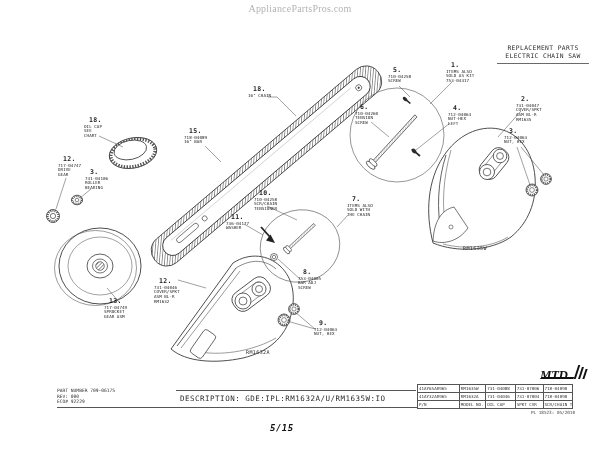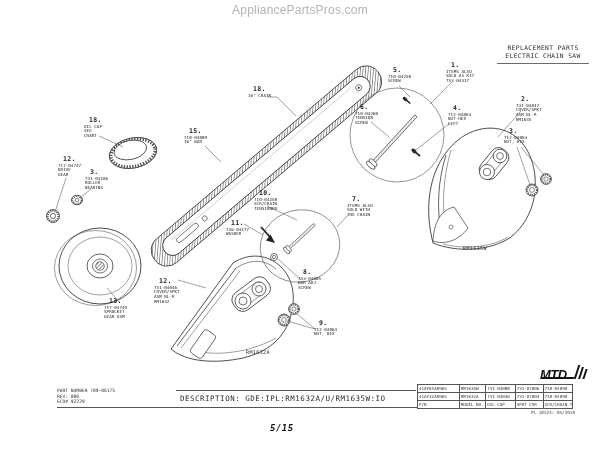--- a/index.html
+++ b/index.html
@@ -5,22 +5,22 @@
   html,body{margin:0;padding:0;}
   body{
     width:600px;height:470px;position:relative;overflow:hidden;
     background:#ffffff;color:#222;
     font-family:"DejaVu Sans Mono","Liberation Mono",monospace;
   }
   .abs{position:absolute;}
   svg{position:absolute;left:0;top:0;}
   .watermark{
     left:0;right:0;top:3px;text-align:center;
-    font-family:Liberation Sans, sans-serif;
-    font-size:12px;color:#b4b4b4;letter-spacing:.2px;
+    font-family:Liberation Serif, serif;
+    font-size:10px;color:#b4b4b4;letter-spacing:.2px;
   }
   .hdr{
     left:497px;top:44px;width:92px;text-align:center;
     font-size:6.3px;letter-spacing:.4px;line-height:1.3;white-space:pre-line;color:#2c2c2c;
   }
   .hdr-rule{left:497px;top:63px;width:92px;border-top:1px solid #6a6a6a;height:0;}
   .plabel{position:absolute;color:#1c1c1c;}
   .pnum{font-weight:bold;font-size:6.5px;letter-spacing:.3px;margin-left:5px;line-height:1;}
   .ptext{font-size:4.2px;line-height:1.18;white-space:pre-line;letter-spacing:.05px;margin-top:1px;}
   .model{font-size:5px;letter-spacing:.4px;color:#2a2a2a;}
@@ -34,21 +34,21 @@
   }
   table.ftable td{
     border:.6px solid #555;font-size:4.2px;line-height:1.4;height:7px;
     padding:0 1px;white-space:nowrap;overflow:hidden;color:#333;
     font-family:"DejaVu Sans Mono",monospace;
   }
   .docnote{left:500px;top:410px;width:75px;text-align:right;font-size:4.3px;color:#444;}
   .page{left:270px;top:423px;font-size:9px;font-weight:bold;letter-spacing:.5px;color:#111;font-style:italic;}
   .mtd{left:540px;top:364px;width:46px;height:20px;}
   .mtd .txt{
-    font-family:Liberation Sans, sans-serif;font-weight:bold;font-style:italic;
+    font-family:Liberation Serif, serif;font-weight:bold;font-style:italic;
     font-size:13px;letter-spacing:-0.5px;color:#111;line-height:1;margin-top:8px;
   }
   .mtd .bar{position:absolute;left:1px;top:13px;width:33px;height:1.6px;background:#111;transform:skewX(-30deg);}
   .mtd .s1,.mtd .s2,.mtd .s3{position:absolute;background:#111;width:1.6px;transform:skewX(-18deg);}
   .mtd .s1{left:36px;top:1px;height:14px;}
   .mtd .s2{left:40px;top:3px;height:12px;}
   .mtd .s3{left:44px;top:5px;height:10px;}
 </style>
 </head>
 <body>
@@ -266,21 +266,21 @@
     <div class="pnum">9.</div>
     <div class="ptext">712-04063
 NUT, HEX</div>
   </div>
 <div class="plabel" style="left:254px;top:190px">
     <div class="pnum">10.</div>
     <div class="ptext">710-04258
 SCR/CHAIN
 TENSIONER</div>
   </div>
-<div class="plabel" style="left:226px;top:220px">
+<div class="plabel" style="left:226px;top:214px">
     <div class="pnum">11.</div>
     <div class="ptext">736-04177
 WASHER</div>
   </div>
 <div class="plabel" style="left:154px;top:278px">
     <div class="pnum">12.</div>
     <div class="ptext">731-04046
 COVER/SPKT
 ASM BL-R
 RM1632</div>

